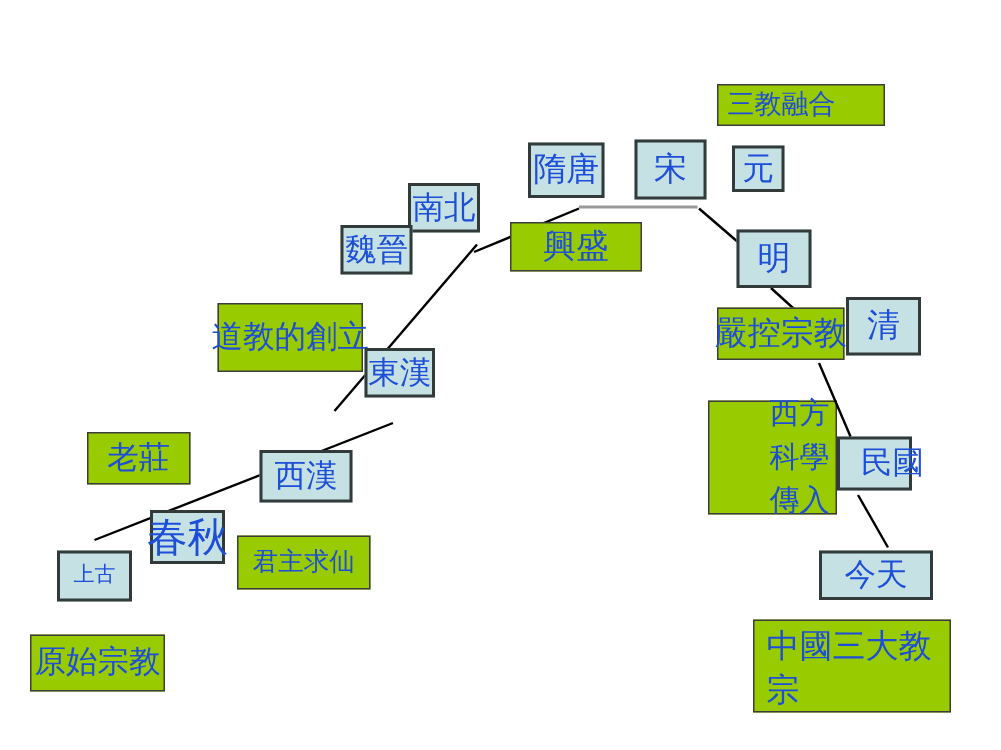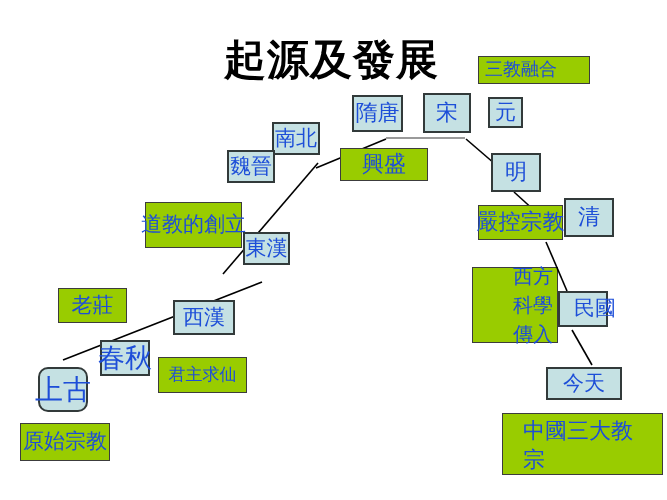--- a/index.html
+++ b/index.html
@@ -39,21 +39,20 @@
   <svg id="wires-under" class="wires" width="667" height="500">
     <line x1="63" y1="360" x2="262" y2="282" stroke="#000" stroke-width="1.6"></line>
     <line x1="223" y1="274" x2="318" y2="163" stroke="#000" stroke-width="1.6"></line>
     <line x1="316" y1="168" x2="386" y2="139" stroke="#000" stroke-width="1.6"></line>
     <line x1="386" y1="138" x2="465" y2="138" stroke="#9a9a9a" stroke-width="2"></line>
     <line x1="466" y1="139" x2="502" y2="170" stroke="#000" stroke-width="1.6"></line>
     <line x1="514" y1="192" x2="536" y2="212" stroke="#000" stroke-width="1.6"></line>
     <line x1="572" y1="330" x2="592" y2="365" stroke="#000" stroke-width="1.6"></line>
   </svg>
 
-  <div id="title">起源及發展</div>
 
   <div class="nodes-layer">
 
     <div class="node green" style="left:478px;top:56px;width:112px;height:28px;font-size:18px;justify-content:flex-start;padding-left:6px;">三教融合</div>
 
     <div class="node blue" style="left:352px;top:95px;width:51px;height:37px;font-size:22px;">隋唐</div>
 
     <div class="node blue" style="left:423px;top:93px;width:48px;height:40px;font-size:22px;">宋</div>
 
     <div class="node blue" style="left:488px;top:97px;width:35px;height:31px;font-size:21px;">元</div>
@@ -74,30 +73,30 @@
 
     <div class="node blue" style="left:564px;top:198px;width:50px;height:39px;font-size:22px;">清</div>
 
     <div class="node green multiline" style="left:472px;top:267px;width:86px;height:76px;font-size:20px;line-height:1.45;">西方科學
 傳入</div>
 
     <div class="node blue" style="left:558px;top:291px;width:50px;height:36px;font-size:21px;padding-left:24px;">民國</div>
 
     <div class="node blue" style="left:546px;top:367px;width:76px;height:33px;font-size:21px;">今天</div>
 
-    <div class="node green multiline top-left" style="left:502px;top:413px;width:161px;height:62px;font-size:22px;line-height:1.3;padding:3px 0 0 20px;">中國三大教
+    <div class="node green multiline top-left" style="left:502px;top:413px;width:132px;height:62px;font-size:22px;line-height:1.3;padding:3px 0 0 8px;">中國三大教
 宗</div>
 
     <div class="node green" style="left:58px;top:288px;width:69px;height:35px;font-size:21px;">老莊</div>
 
     <div class="node blue" style="left:173px;top:300px;width:62px;height:35px;font-size:21px;">西漢</div>
 
     <div class="node blue" style="left:100px;top:340px;width:50px;height:36px;font-size:27px;">春秋</div>
 
-    <div class="node blue" style="left:38px;top:367px;width:50px;height:45px;font-size:28px;border-radius:10px;">上古</div>
+    <div class="node blue" style="left:38px;top:367px;width:50px;height:34px;font-size:14px;">上古</div>
 
     <div class="node green" style="left:158px;top:357px;width:89px;height:36px;font-size:17px;">君主求仙</div>
 
     <div class="node green" style="left:20px;top:423px;width:90px;height:38px;font-size:21px;">原始宗教</div>
   </div>
 
   <svg id="wires-over" class="wires" width="667" height="500" style="pointer-events:none;">
     <line x1="546" y1="242" x2="567" y2="291" stroke="#000" stroke-width="1.6"></line>
   </svg>
 

